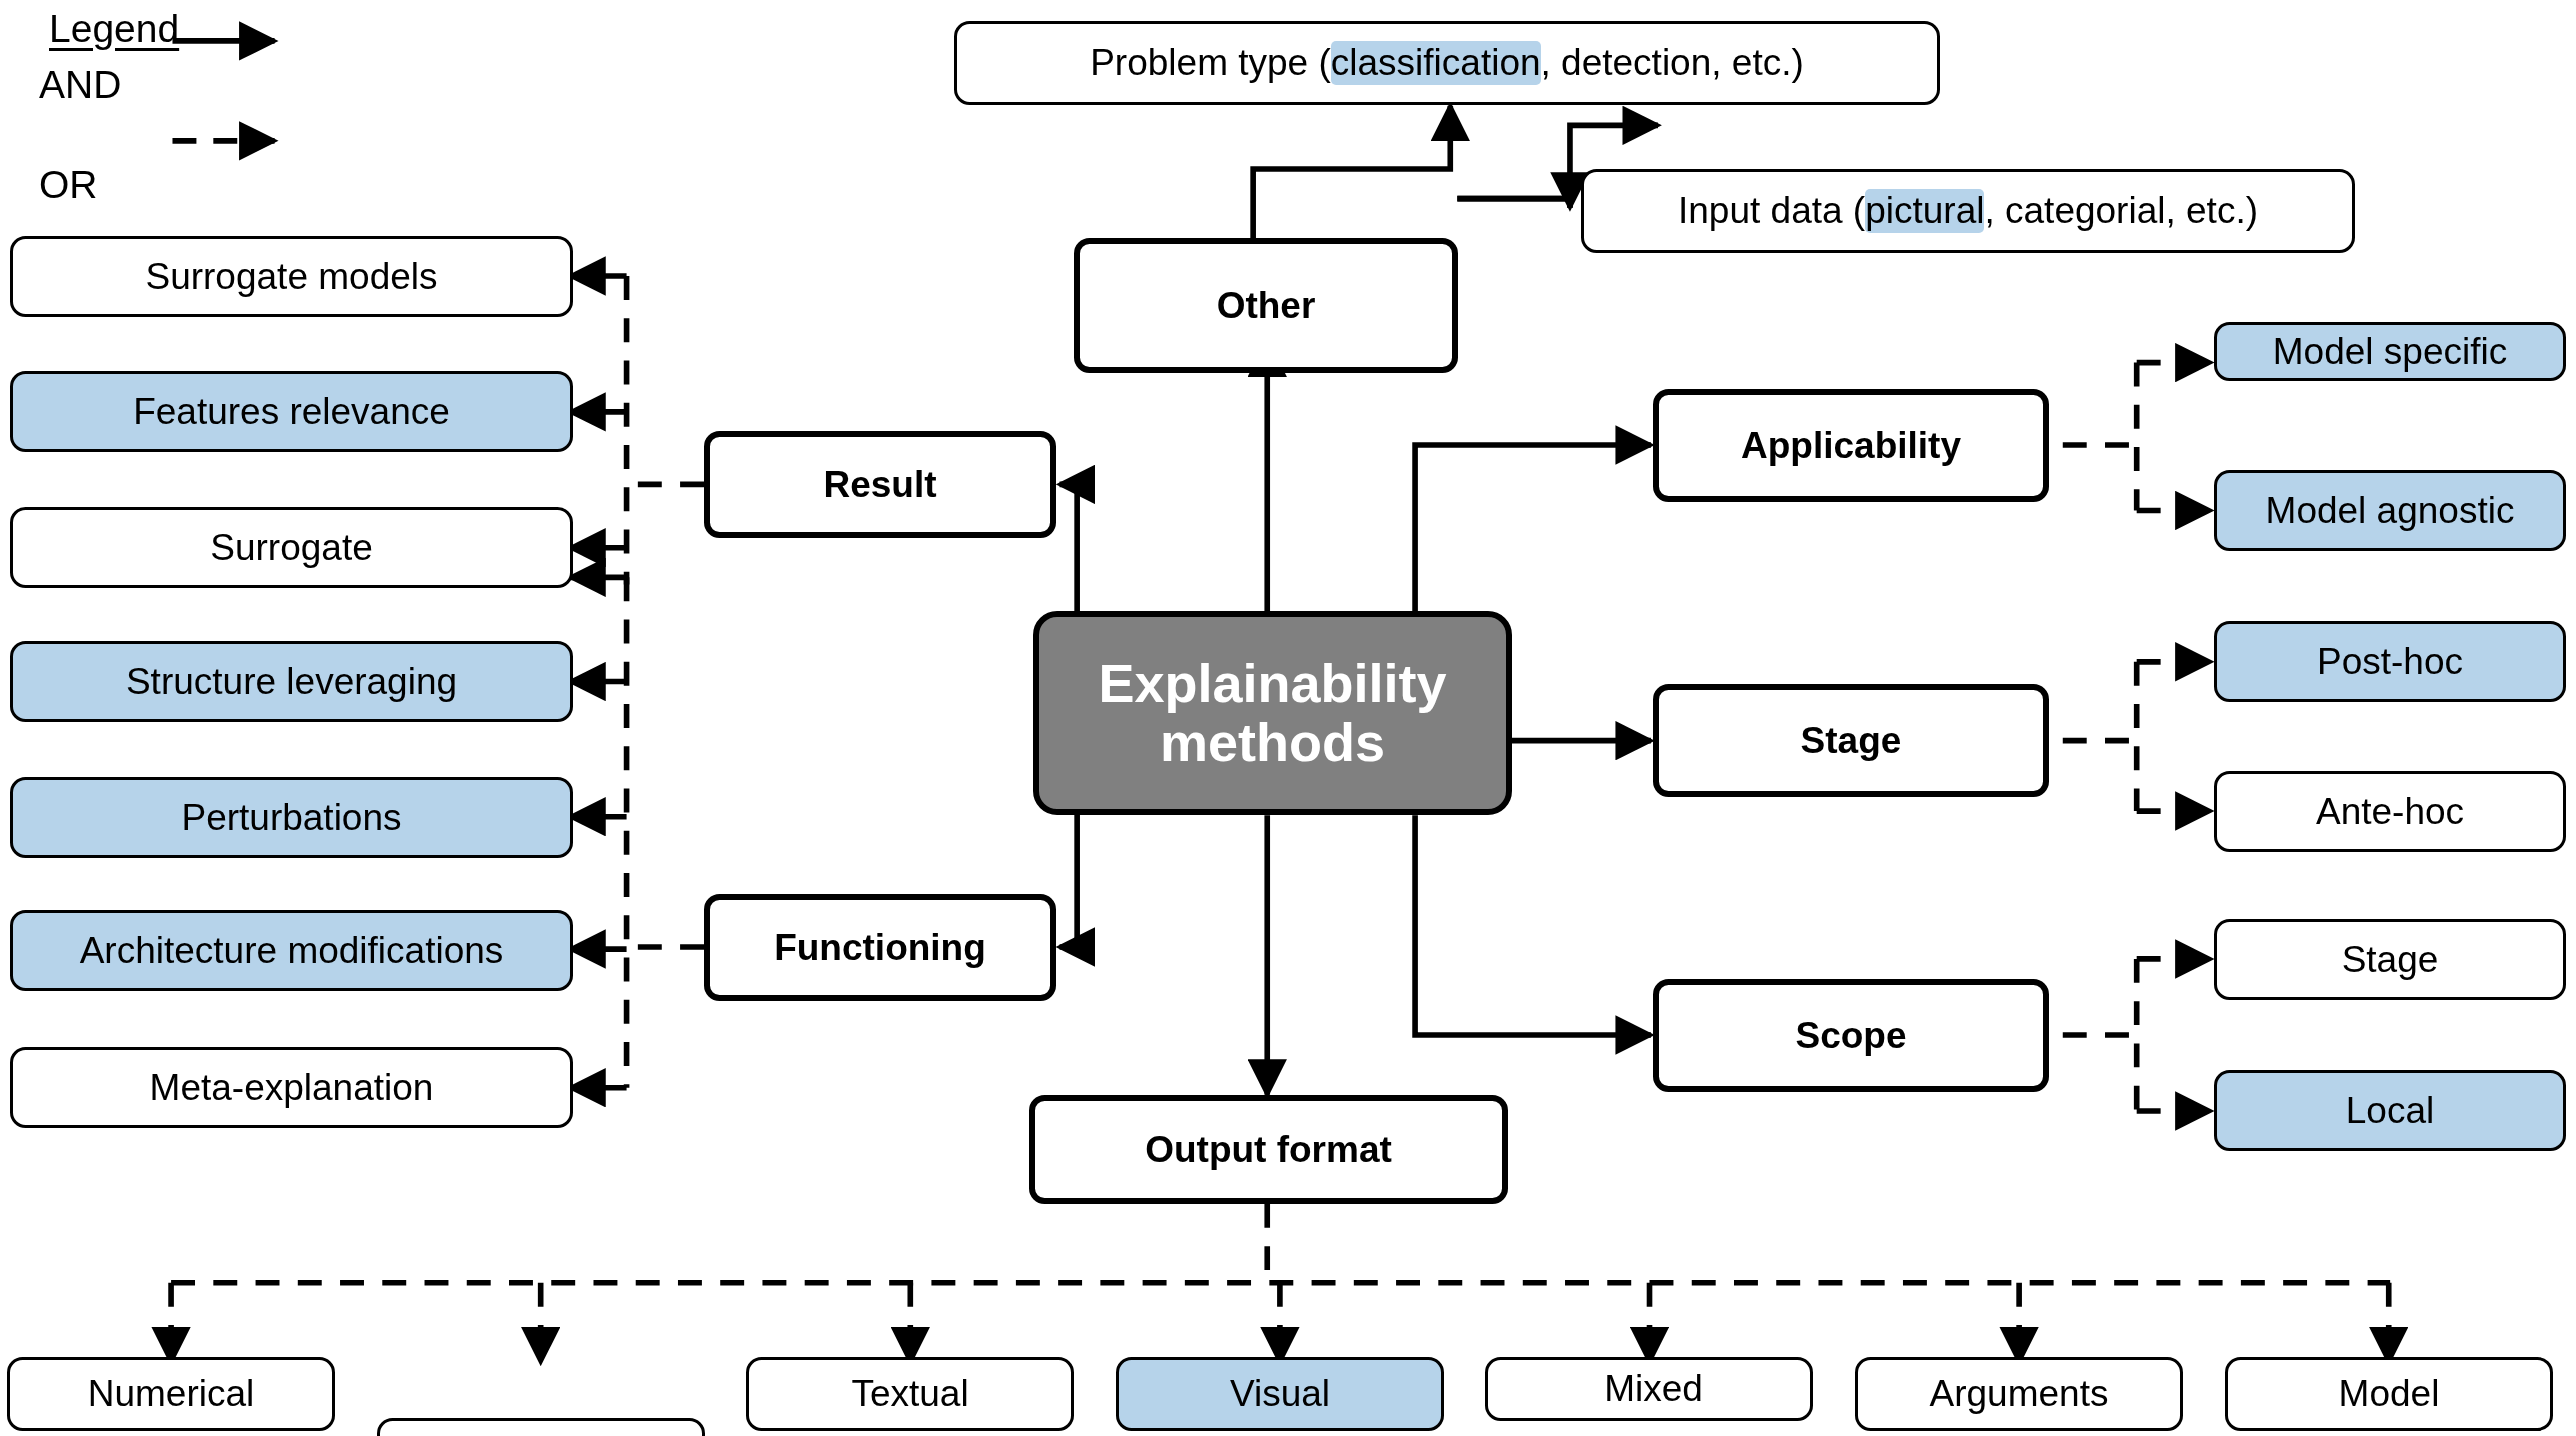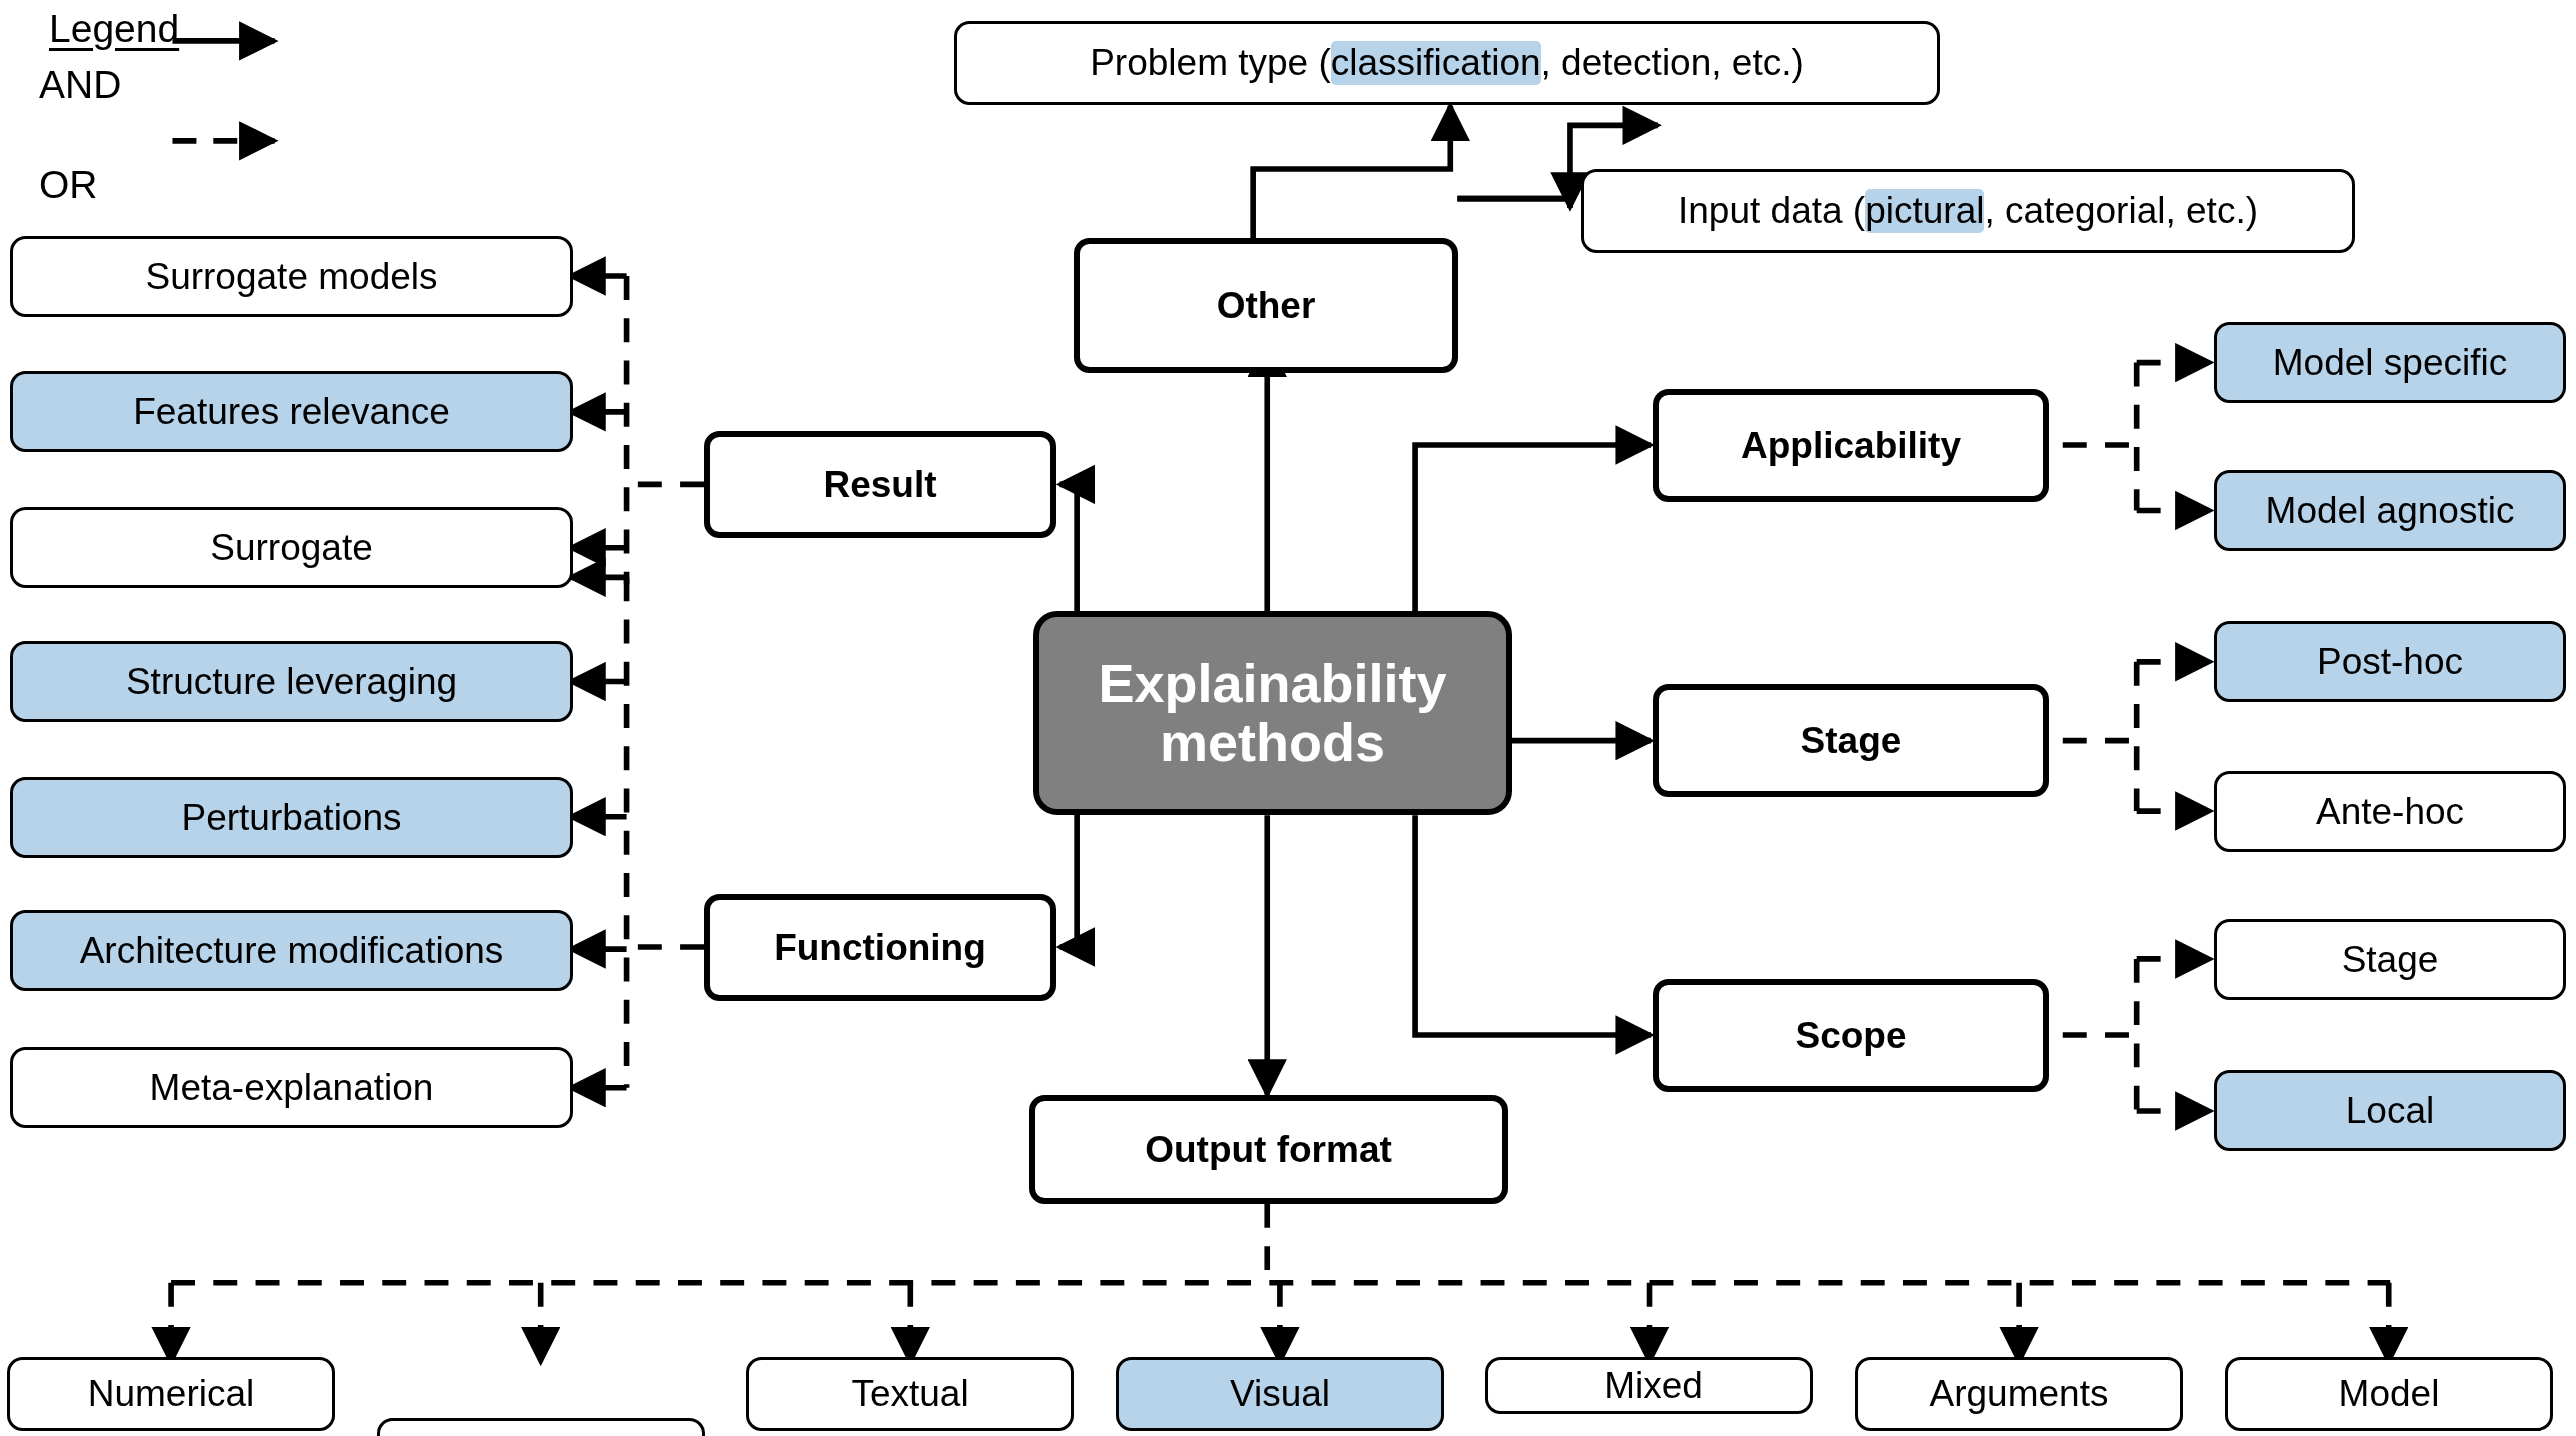--- a/index.html
+++ b/index.html
@@ -141,31 +141,31 @@
       <span>Input data (</span><span class="hl">pictural</span><span>, categorial, etc.)</span>
     </span>
   </div>
 
   <div class="node thick" style="left:1029px;top:1095px;width:479px;height:109px;">Output format</div>
 
   <div class="node thick" style="left:1653px;top:389px;width:396px;height:113px;">Applicability</div>
   <div class="node thick" style="left:1653px;top:684px;width:396px;height:113px;">Stage</div>
   <div class="node thick" style="left:1653px;top:979px;width:396px;height:113px;">Scope</div>
 
-  <div class="node blue" style="left:2214px;top:322px;width:352px;height:81px;">Model specific</div>
+  <div class="node blue" style="left:2214px;top:322px;width:352px;height:59px;">Model specific</div>
   <div class="node blue" style="left:2214px;top:470px;width:352px;height:81px;">Model agnostic</div>
 
   <div class="node blue" style="left:2214px;top:621px;width:352px;height:81px;">Post-hoc</div>
   <div class="node" style="left:2214px;top:771px;width:352px;height:81px;">Ante-hoc</div>
 
   <div class="node" style="left:2214px;top:919px;width:352px;height:81px;">Stage</div>
   <div class="node blue" style="left:2214px;top:1070px;width:352px;height:81px;">Local</div>
 
   <div class="node" style="left:7px;top:1357px;width:328px;height:74px;">Numerical</div>
   <div class="node" style="left:377px;top:1418px;width:328px;height:74px;">Rules</div>
   <div class="node" style="left:746px;top:1357px;width:328px;height:74px;">Textual</div>
   <div class="node blue" style="left:1116px;top:1357px;width:328px;height:74px;">Visual</div>
-  <div class="node" style="left:1485px;top:1357px;width:328px;height:57px;padding-left:16px;">Mixed</div>
+  <div class="node" style="left:1485px;top:1357px;width:328px;height:64px;padding-left:16px;">Mixed</div>
   <div class="node" style="left:1855px;top:1357px;width:328px;height:74px;">Arguments</div>
   <div class="node" style="left:2225px;top:1357px;width:328px;height:74px;">Model</div>
 
 </div>
 
 
 </body></html>

